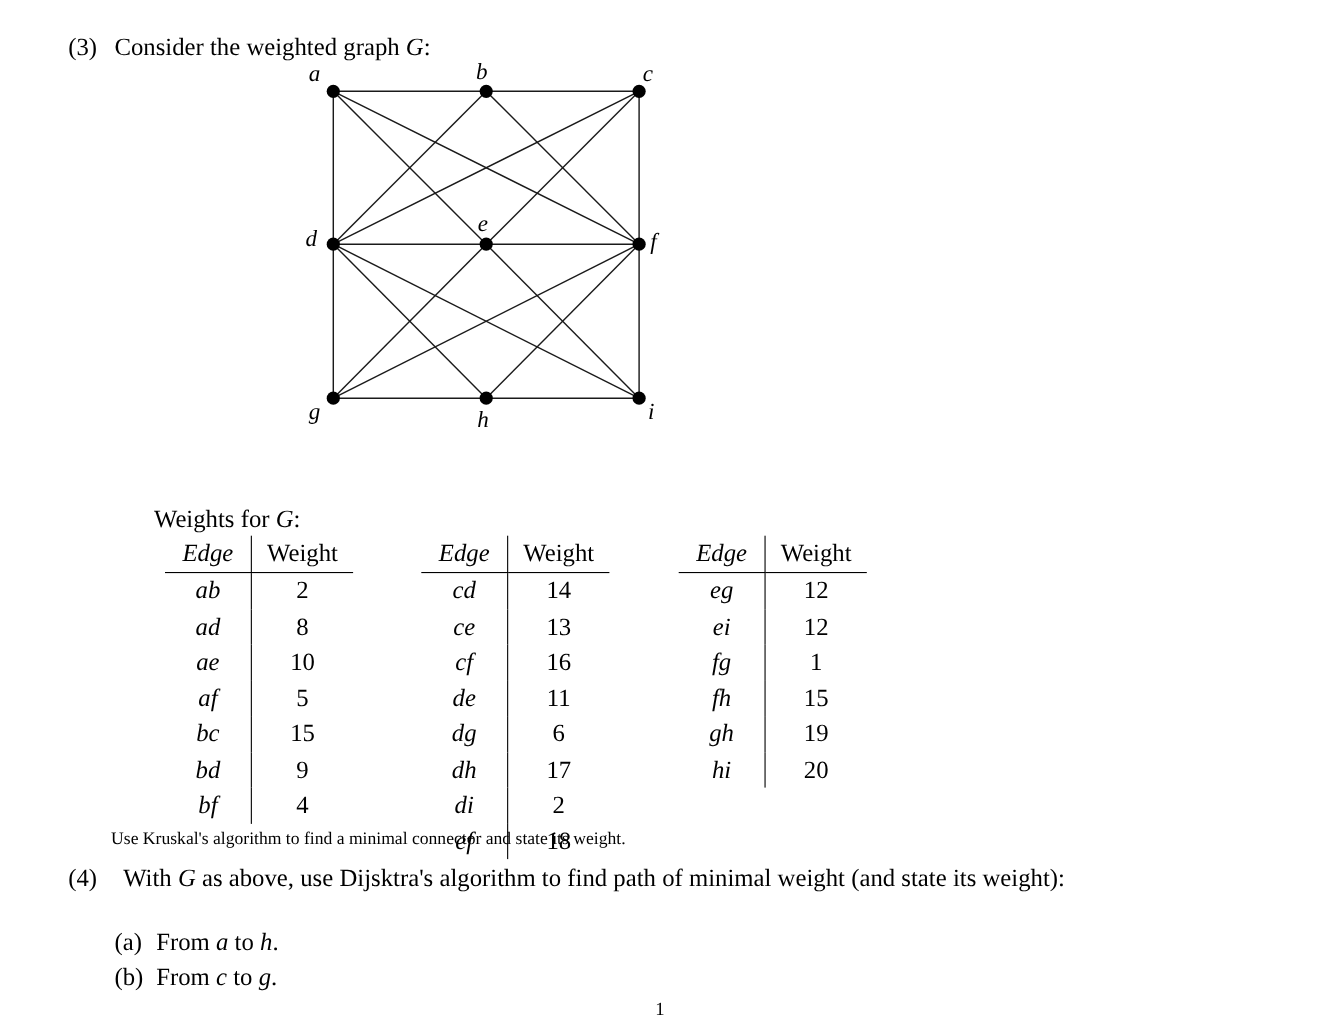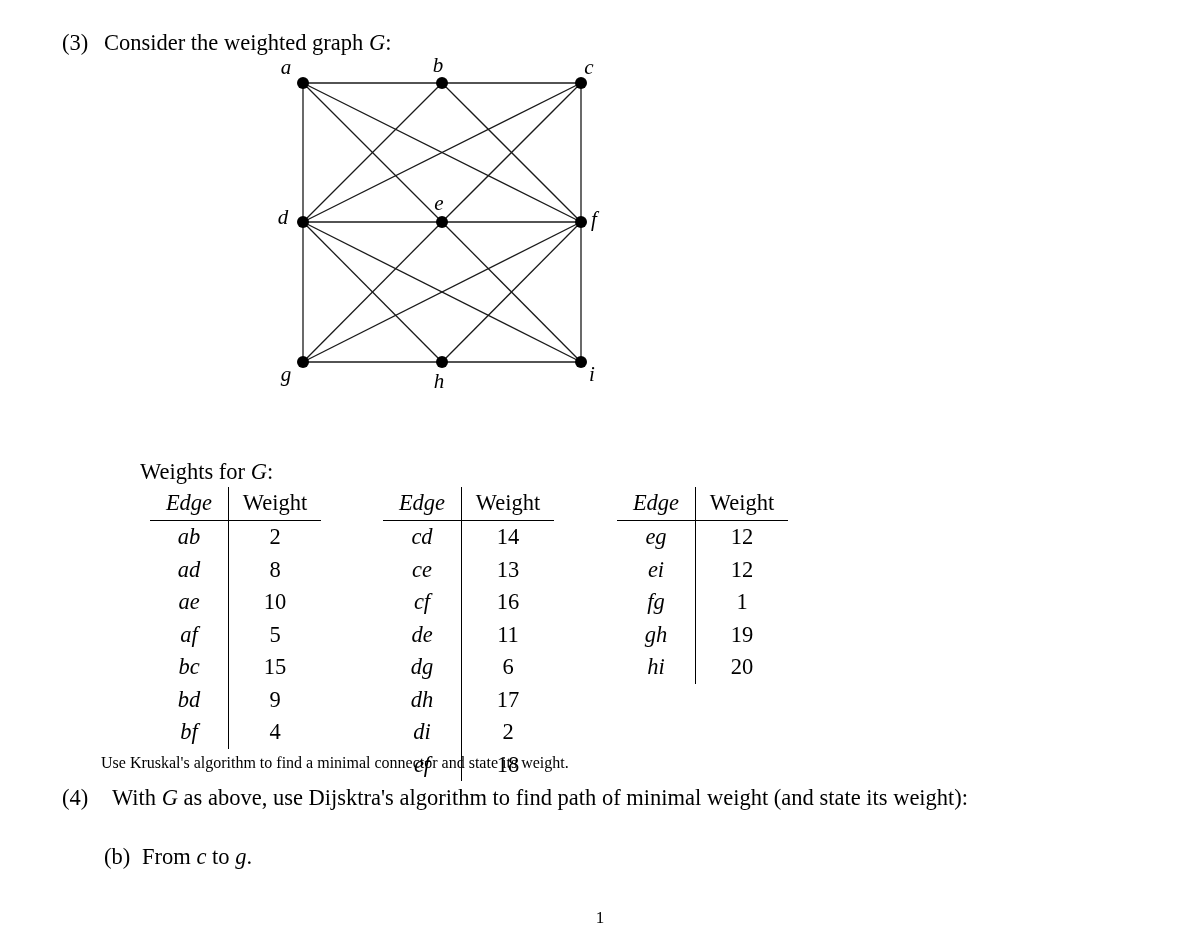--- a/index.html
+++ b/index.html
@@ -284,36 +284,41 @@
         </tr>
         <tr>
           <td class="col-edge cell-edge">ei</td>
           <td class="col-weight cell-weight">12</td>
         </tr>
         <tr>
           <td class="col-edge cell-edge">fg</td>
           <td class="col-weight cell-weight">1</td>
         </tr>
         <tr>
+          <td class="col-edge cell-edge">fh</td>
+          <td class="col-weight cell-weight">15</td>
+        </tr>
+        <tr>
           <td class="col-edge cell-edge">gh</td>
           <td class="col-weight cell-weight">19</td>
         </tr>
         <tr>
           <td class="col-edge cell-edge">hi</td>
           <td class="col-weight cell-weight">20</td>
         </tr>
       </tbody>
     </table>
 
   <div id="kruskal-line">Use Kruskal's algorithm to find a minimal connector and state its weight.</div>
 
   <div id="q4">
     <span class="label q-num">(4)</span>
     <div class="body"><span>With </span><span class="it">G</span><span> as above, use Dijsktra's algorithm to find path of minimal weight (and state its weight):</span></div>
   </div>
 
   <div id="subitems">
+      <div class="row"><span class="label">(a)</span><span>From </span><span class="it">a</span><span> to </span><span class="it">h</span><span>.</span></div>
       <div class="row"><span class="label">(b)</span><span>From </span><span class="it">c</span><span> to </span><span class="it">g</span><span>.</span></div>
     </div>
 
   <div id="page-number">1</div>
 
 </div>
 
 </body></html>

